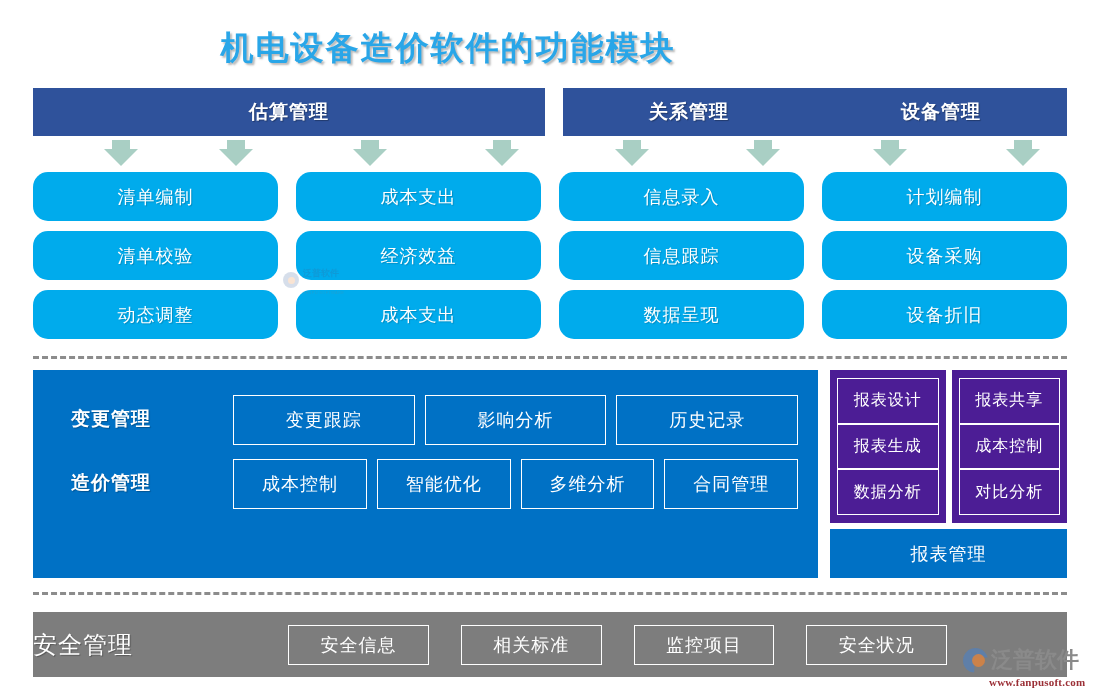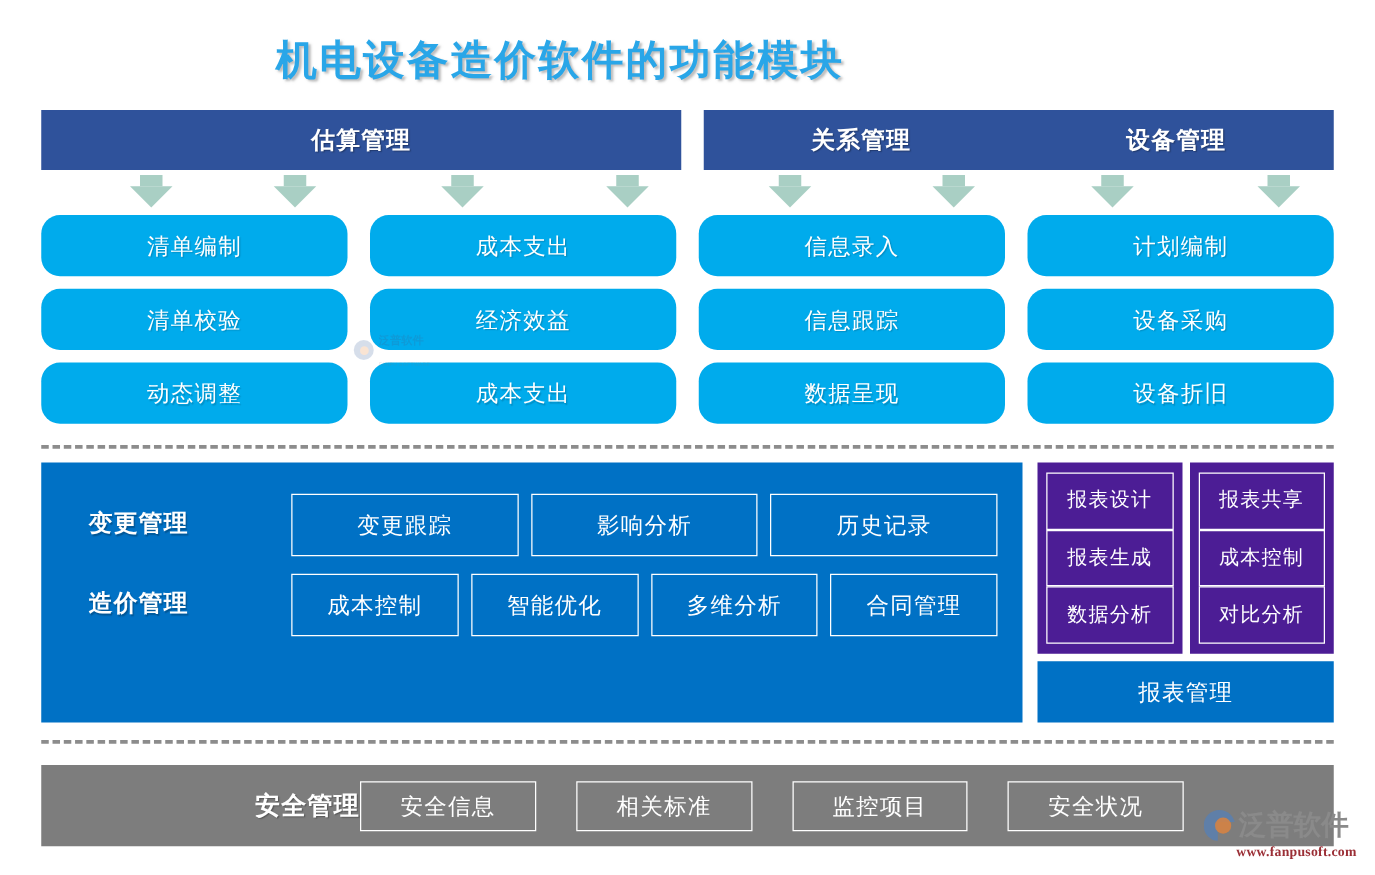--- a/index.html
+++ b/index.html
@@ -231,24 +231,24 @@
     top: 612px;
     left: 33px;
     width: 1034px;
     height: 65px;
     background: #7d7d7d;
     display: flex;
     align-items: center;
   }
   #safety-label {
     width: 255px;
-    text-align: right;
-    color: #ffffff;
-    font-size: 20px;
-    font-weight: bold;
+    text-align: left;
+    color: #ffffff;
+    font-size: 24px;
+    font-weight: normal;
     letter-spacing: 1px;
     text-shadow: 1px 1px 1px rgba(0,0,0,0.3);
   }
   #safety-boxes {
     flex: 1;
     display: flex;
     gap: 32px;
     padding-right: 120px;
   }
   .safety-box {

